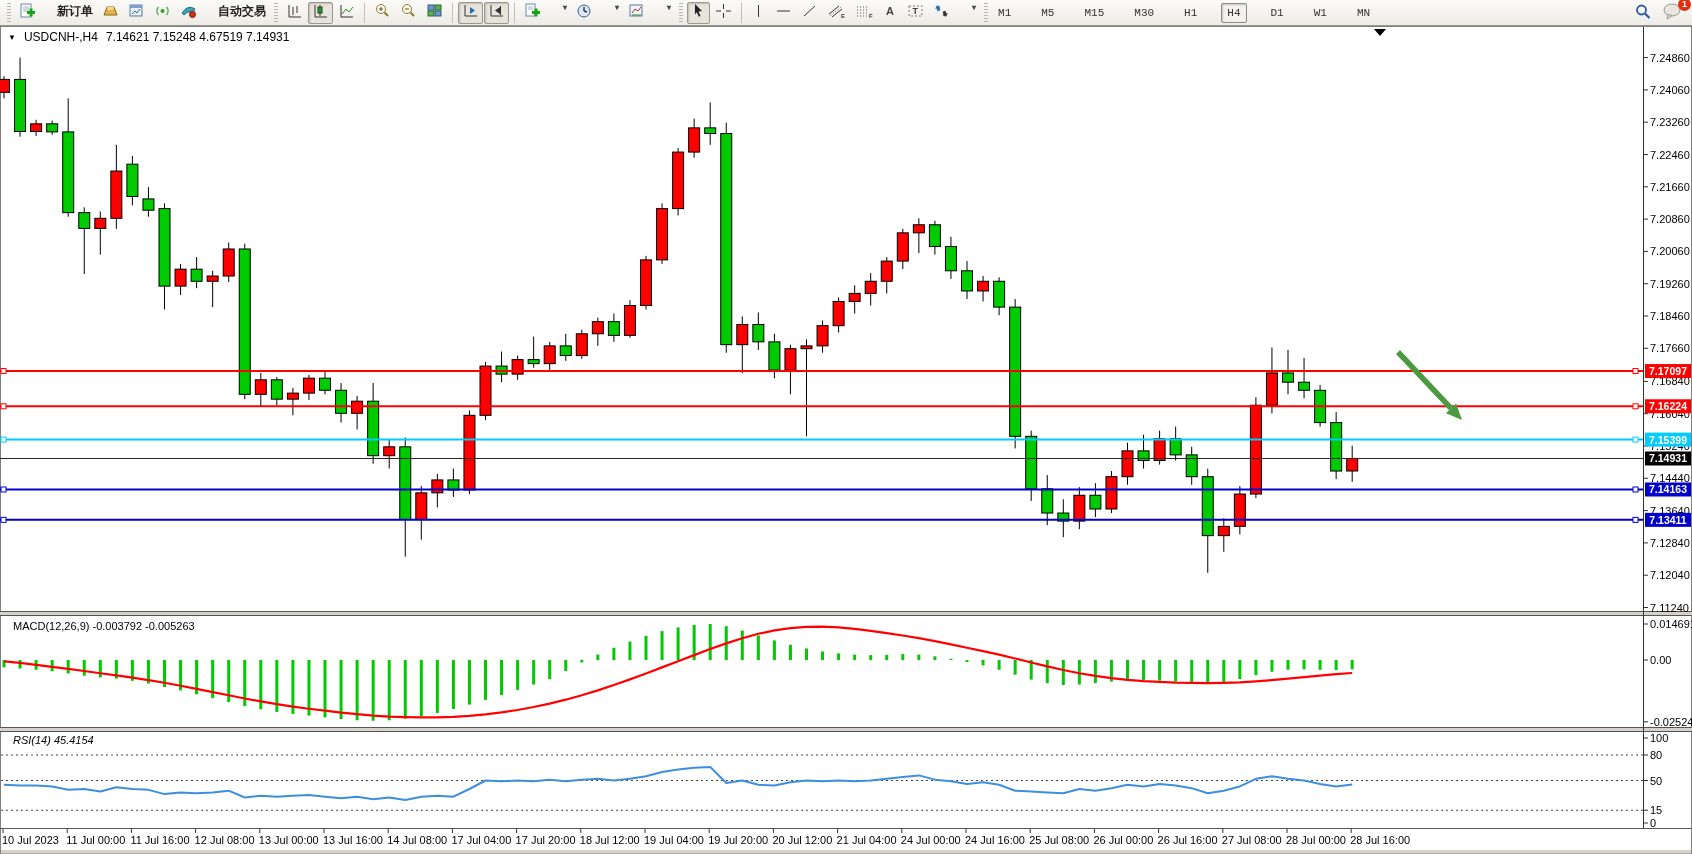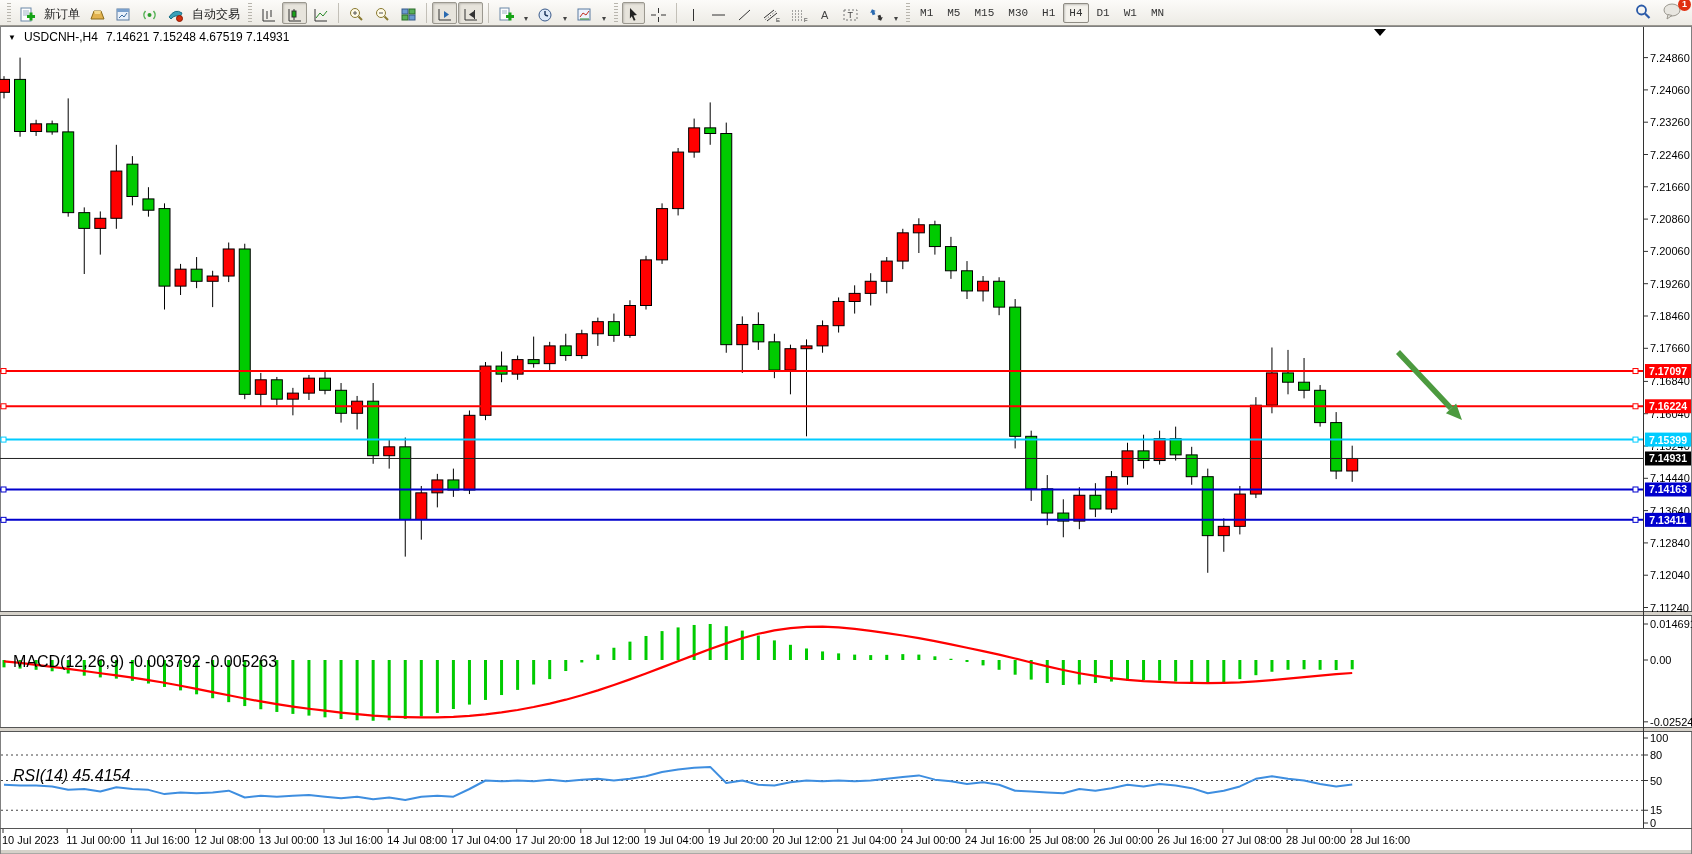--- a/index.html
+++ b/index.html
@@ -4,38 +4,38 @@
 <style>
   html,body{margin:0;padding:0;background:#d4d0c8;}
   *{box-sizing:border-box;}
   .app{position:relative;width:1692px;height:854px;background:#fff;font-family:"Liberation Sans",sans-serif;overflow:hidden;}
   
   .toolbar{position:absolute;left:0;top:0;width:1692px;height:26px;
     background:linear-gradient(#fcfbf9,#edebe5);border-bottom:1px solid #9a9790;
     display:flex;align-items:center;padding:0 4px;gap:1px;}
   .tb-grip{width:4px;height:20px;margin:0 3px;
     background:repeating-linear-gradient(#b8b5ad 0 1px,transparent 1px 3px);}
-  .tbtn{height:22px;min-width:23px;display:flex;align-items:flex-end;justify-content:center;
-    padding:0 3px;border:1px solid transparent;border-radius:2px;gap:8px;cursor:default;}
+  .tbtn{height:22px;min-width:23px;display:flex;align-items:flex-start;justify-content:center;
+    padding:0 3px;border:1px solid transparent;border-radius:2px;gap:21px;cursor:default;font-weight:bold;}
   .tbtn.active{background:#e7e4dc;border:1px solid #9b988f;box-shadow:inset 1px 1px 2px rgba(0,0,0,.18);}
   .tbtn .lbl{font-size:12px;color:#222;white-space:nowrap;}
   .tbtn svg{display:block;}
   .sep{width:1px;height:20px;background:#c3c0b8;margin:0 4px;}
   .tf{font-size:11px;color:#333;padding:0 5px;height:20px;display:flex;align-items:center;
     border:1px solid transparent;border-radius:2px;font-family:"Liberation Mono","DejaVu Sans Mono",monospace;}
   .tf.active{background:#f4f2ec;border:1px solid #8f8c84;box-shadow:inset 1px 1px 2px rgba(0,0,0,.2);text-align:right;}
   .tb-right{position:absolute;right:8px;top:1px;height:24px;display:flex;align-items:center;gap:10px;}
   .badge{position:absolute;top:-4px;right:-7px;background:#e03010;color:#fff;font-size:9px;
     border-radius:7px;min-width:13px;height:13px;line-height:13px;text-align:center;font-weight:bold;}
   .chat-wrap{position:relative;}
   .caret{font-size:8px;color:#444;margin-left:1px;}
   
   .symbol-title{position:absolute;left:8px;top:30px;font-size:12px;color:#000;display:flex;gap:8px;align-items:center;}
   .symbol-title .dd{font-size:8px;color:#000;}
-  .panel-label{position:absolute;left:13px;font-size:16px;color:#000;margin-top:33px;}
+  .panel-label{position:absolute;left:13px;font-size:11px;color:#000;}
   #chart-svg{position:absolute;left:0;top:0;}
 </style>
 </head>
 <body>
 
 <div class="app">
 
   <div class="toolbar">
     <div class="tb-grip"></div>
 
@@ -296,21 +296,21 @@
       <span>
           <svg width="17" height="16" viewBox="0 0 17 16">
             <polygon points="5,2 8,5 6.5,5 6.5,8 3.5,8 3.5,5 2,5" fill="#2a6ab0" transform="rotate(-20 5 5)"></polygon>
             <polygon points="12,8 15,11 13.5,11 13.5,14 10.5,14 10.5,11 9,11" fill="#333" transform="rotate(160 12 11)"></polygon>
           </svg>
         </span>
       <span class="caret">▾</span>
     </div>
 
     <div class="tb-grip"></div>
-    <div id="tf-box" style="display:flex;gap:2px;">
+    <div id="tf-box" style="display:flex;gap:18px;">
         <div class="tf">M1</div>
         <div class="tf">M5</div>
         <div class="tf">M15</div>
         <div class="tf">M30</div>
         <div class="tf">H1</div>
         <div class="tf active">H4</div>
         <div class="tf">D1</div>
         <div class="tf">W1</div>
         <div class="tf">MN</div>
       </div>

